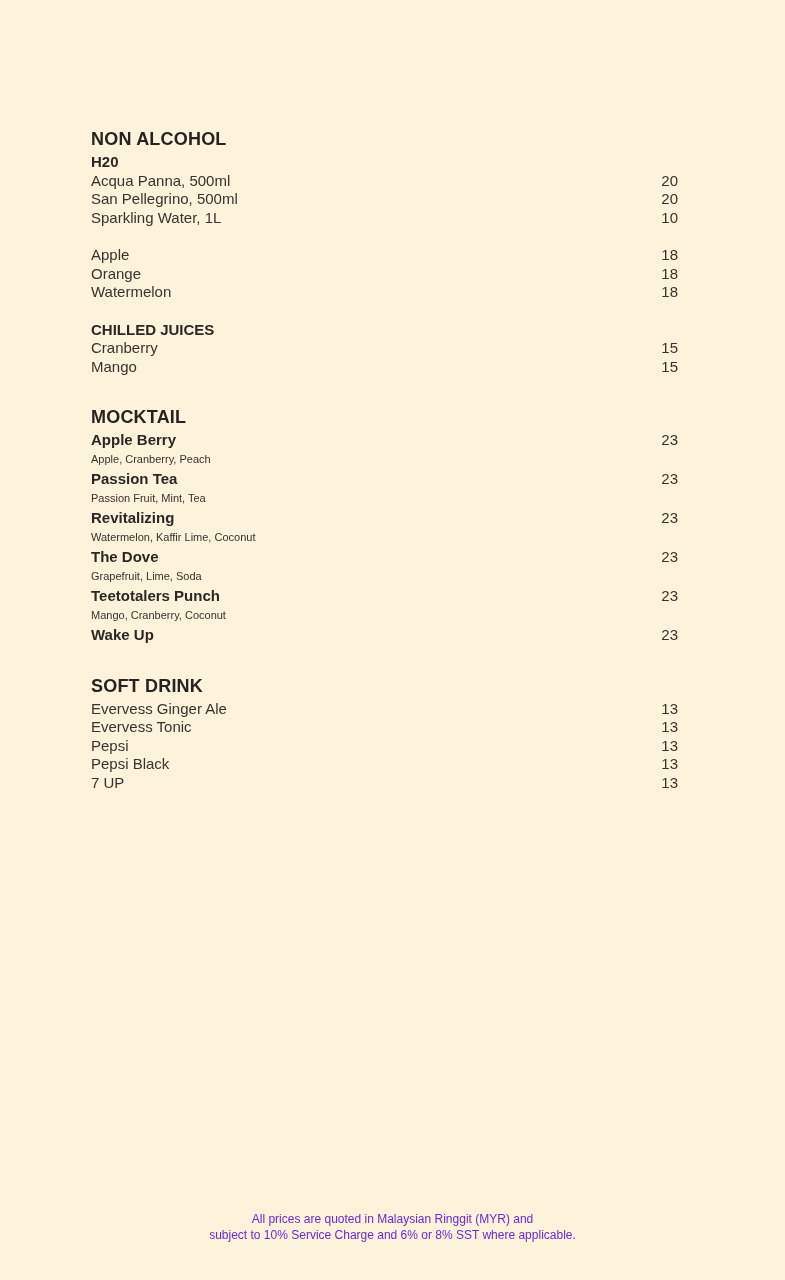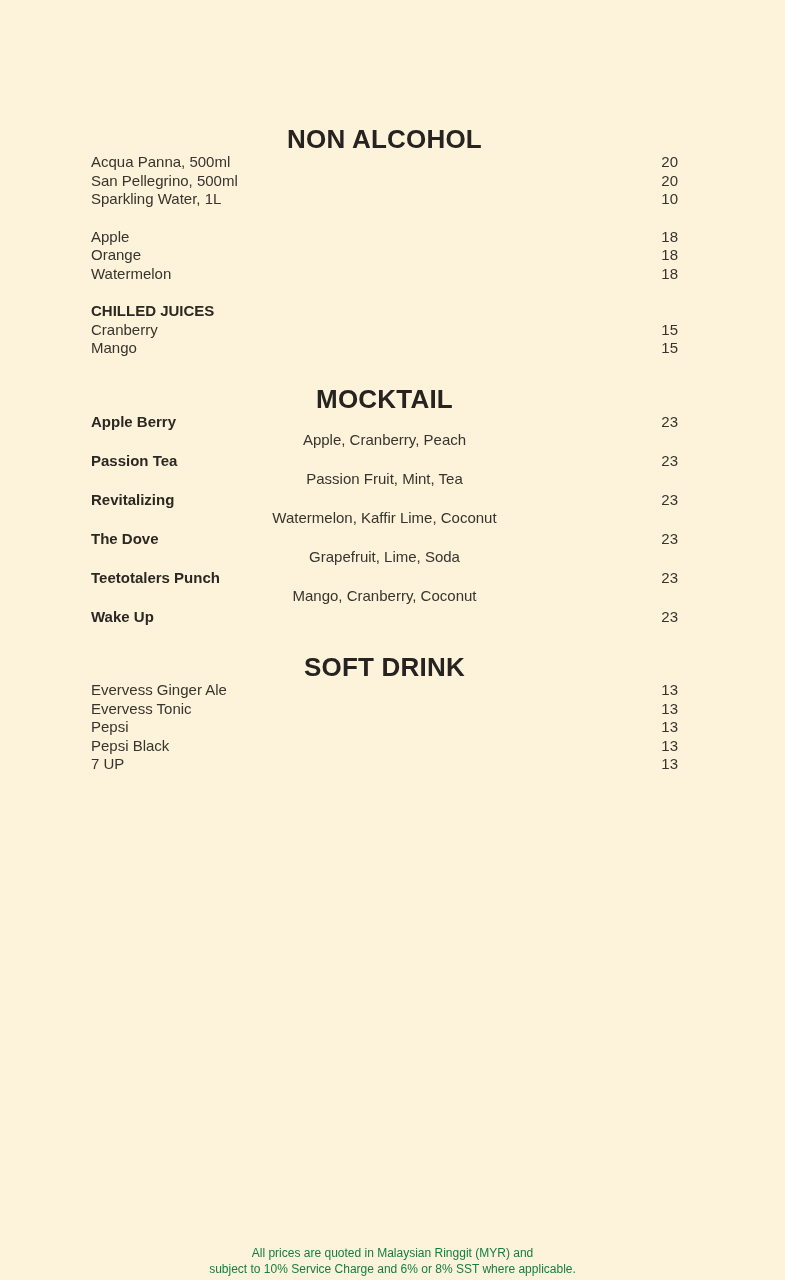--- a/index.html
+++ b/index.html
@@ -15,27 +15,26 @@
     position: relative;
     overflow: hidden;
   }
   .menu {
     position: absolute;
     left: 91px;
     top: 126px;
     width: 587px;
   }
   .section-title {
-    font-size: 26px;
+    font-size: 18px;
     font-weight: bold;
     color: #262320;
     line-height: 26px;
     letter-spacing: 0.2px;
     margin: 0;
-    text-align: center;
   }
   .group-heading {
     font-size: 15px;
     font-weight: bold;
     color: #2b2823;
     line-height: 18.5px;
     white-space: pre-wrap;
   }
   .row {
     display: flex;
@@ -45,50 +44,49 @@
     line-height: 18.5px;
     color: #38342d;
   }
   .row .item-name { text-align: right; }
   .row .item-price { text-align: right; }
   .row .item-name.bold {
     font-weight: bold;
     color: #2b2823;
   }
   .desc {
-    font-size: 15px;
+    font-size: 11px;
     line-height: 18.5px;
     color: #38342d;
-    text-align: center;
   }
   .gap-group { margin-top: 19px; }
   .gap-section { margin-top: 28px; }
   .gap-title { margin-top: 1px; }
   .gap-entry { margin-top: 2px; }
   .footer {
     position: absolute;
     left: 0;
     top: 1212px;
     width: 785px;
     text-align: center;
     font-size: 12px;
     line-height: 15.5px;
-    color: #15803d;
-    margin-top: 34px;
+    color: #6d28d9;
   }
 </style>
 </head>
 <body>
 
 <div class="menu">
 
   <div>
     <div class="section-title">NON ALCOHOL</div>
 
     <div class="gap-title">
+      <div class="group-heading">H20</div>
       <div class="row">
         <span class="item-name">Acqua Panna, 500ml</span>
         <span class="item-price">20</span>
       </div>
       <div class="row">
         <span class="item-name">San Pellegrino, 500ml</span>
         <span class="item-price">20</span>
       </div>
       <div class="row">
         <span class="item-name">Sparkling Water, 1L</span>

